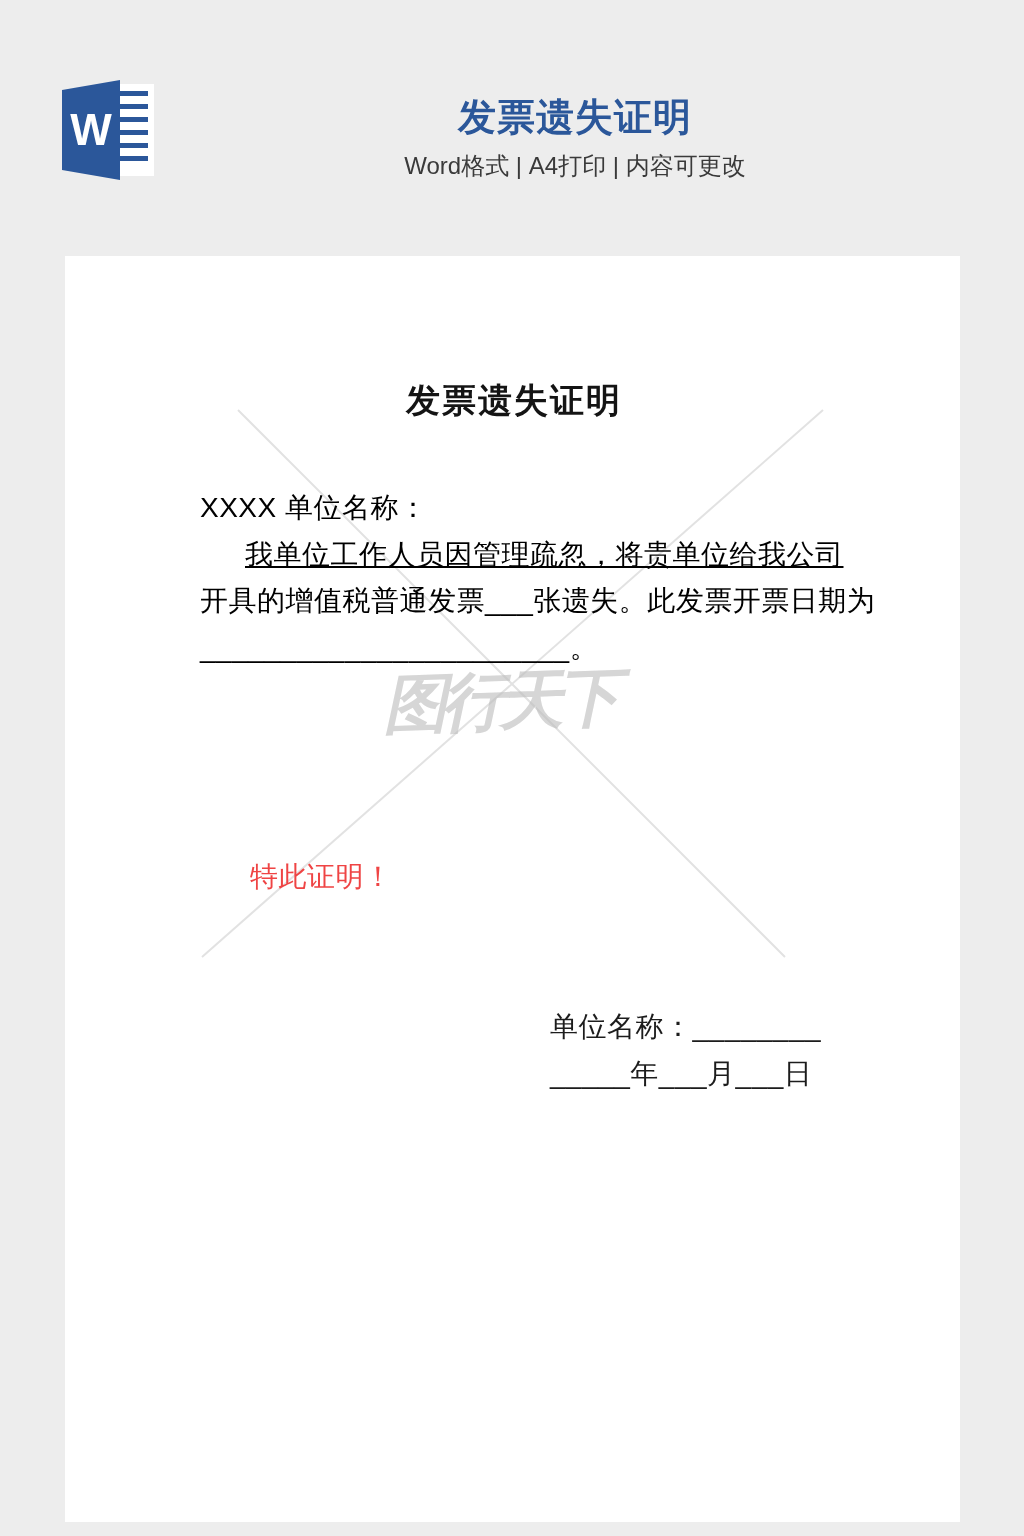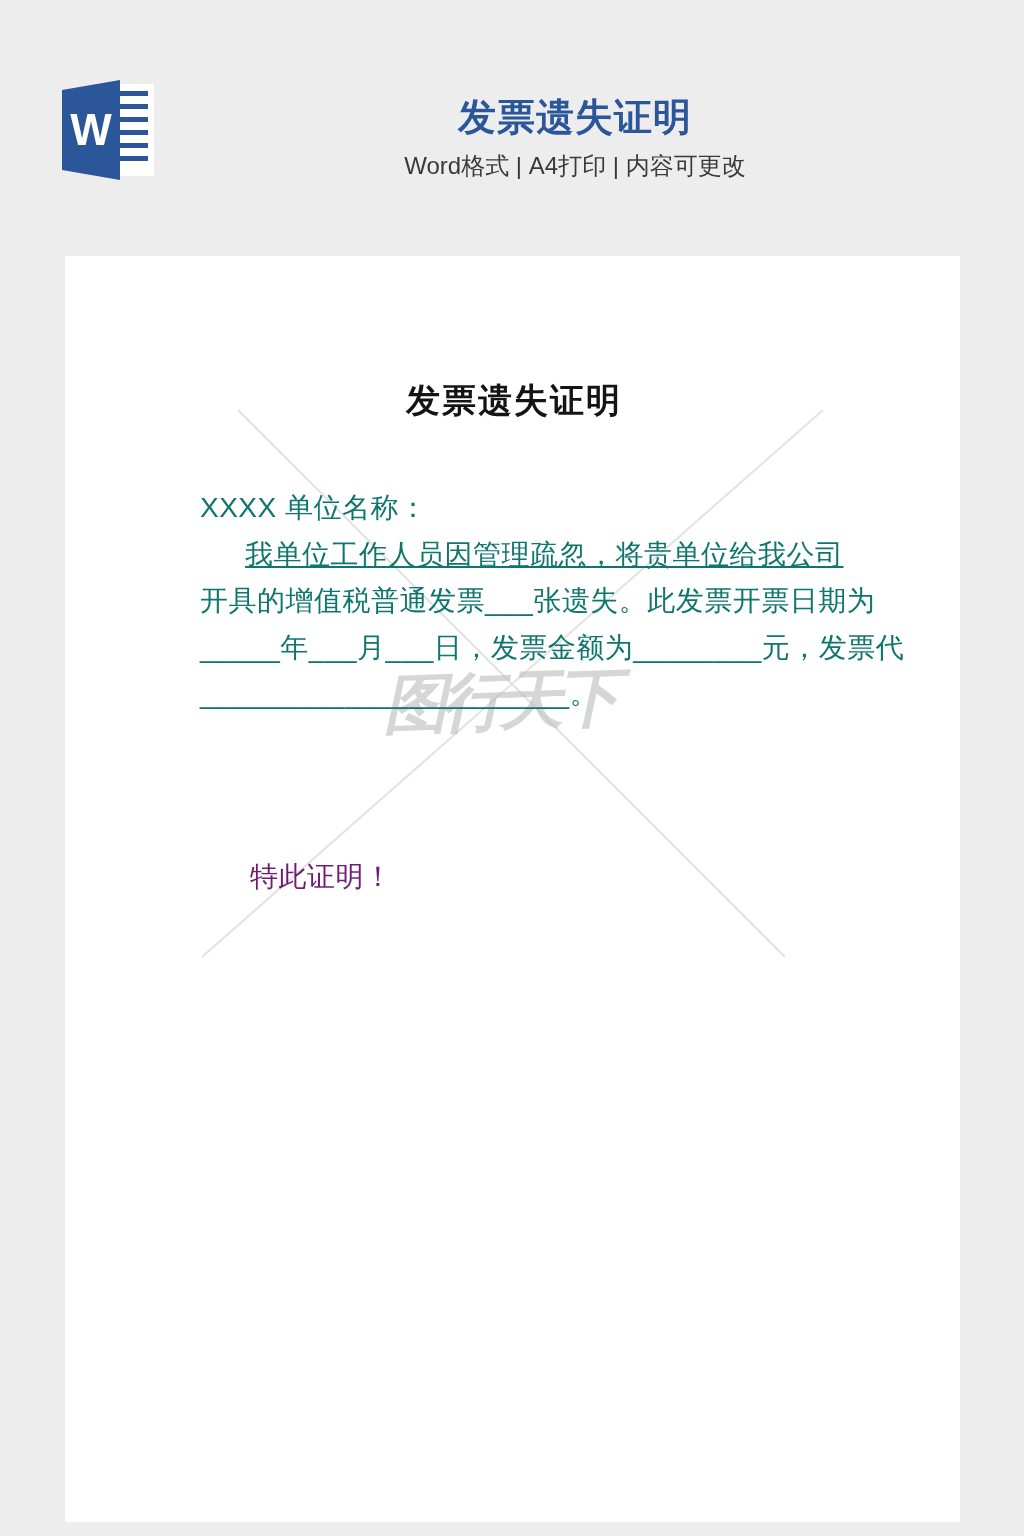--- a/index.html
+++ b/index.html
@@ -53,27 +53,27 @@
     white-space:nowrap;
   }
   .doc-content{position:absolute;left:0;top:0;width:895px;height:1266px;z-index:1;}
   .doc-title{
     position:absolute;left:135px;top:122px;width:628px;
     text-align:center;font-size:34px;font-weight:bold;color:#141414;
     letter-spacing:2px;
   }
   .doc-body{
     position:absolute;left:135px;top:229px;width:660px;
-    font-size:28px;color:#0f766e;line-height:46.5px;letter-spacing:0.5px;
+    font-size:28px;color:#000000;line-height:46.5px;letter-spacing:0.5px;
     white-space:nowrap;
   }
   .doc-body .indent{text-indent:45px;text-decoration:underline;}
   .doc-closing{
     position:absolute;left:135px;top:602px;width:628px;
-    font-size:28px;color:#701a75;text-indent:50px;letter-spacing:0.5px;
+    font-size:28px;color:#ef4444;text-indent:50px;letter-spacing:0.5px;
   }
   .doc-signature{
     position:absolute;left:485px;top:748px;
     font-size:28px;color:#1c1c1c;line-height:46.5px;letter-spacing:0.5px;
     white-space:nowrap;
   }
 </style>
 </head>
 <body>
 
@@ -99,20 +99,23 @@
   </svg>
   <div class="watermark-text">图行天下</div>
 
   <div class="doc-content">
     <div class="doc-title">发票遗失证明</div>
 
     <div class="doc-body">
       <div>XXXX 单位名称：</div>
       <div class="indent">我单位工作人员因管理疏忽，将贵单位给我公司</div>
       <div>开具的增值税普通发票___张遗失。此发票开票日期为</div>
-      <div>_____年___月___日，发票金额为________元，发票代</div>
       <div>_______________________。</div>
     </div>
 
     <div class="doc-closing">特此证明！</div>
 
+    <div class="doc-signature">
+      <div>单位名称：________</div>
+      <div>_____年___月___日</div>
+    </div>
   </div>
 </div>
 
 </body></html>

